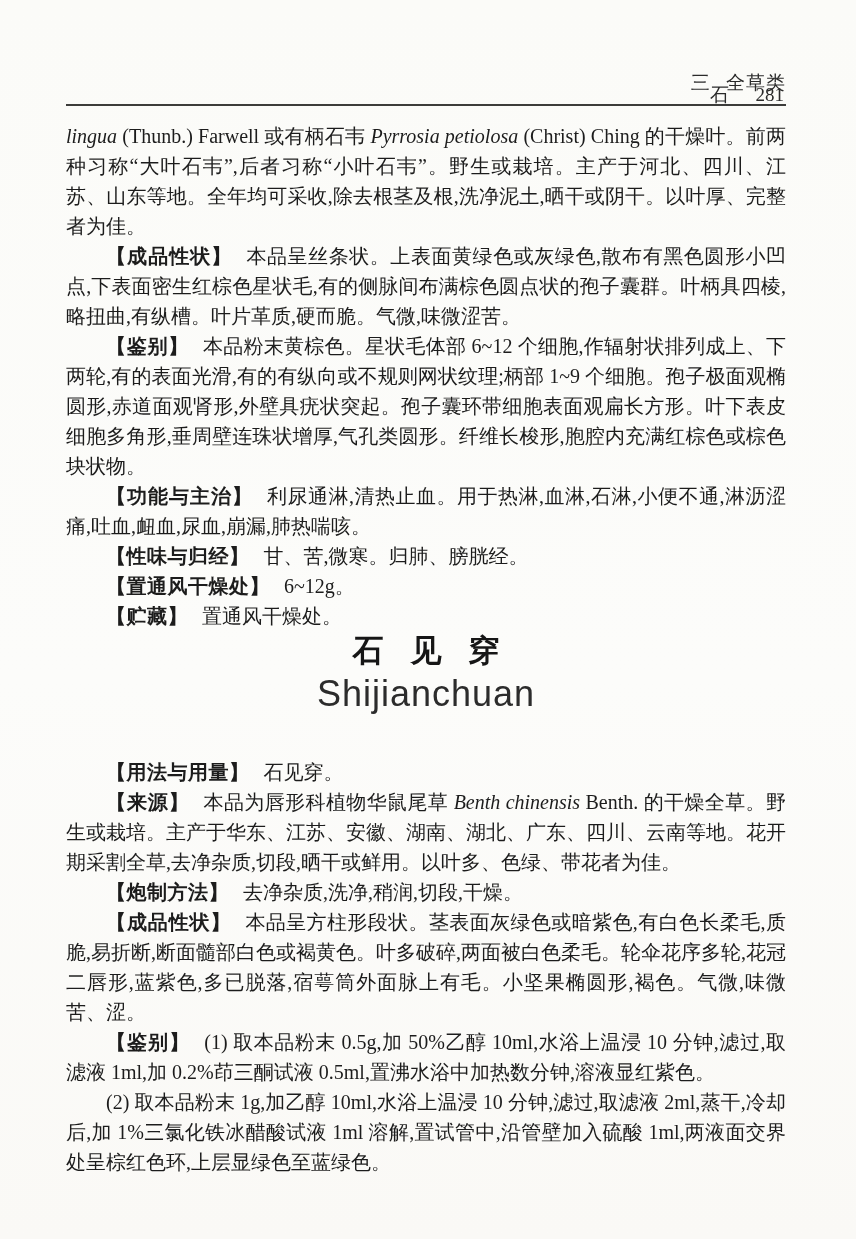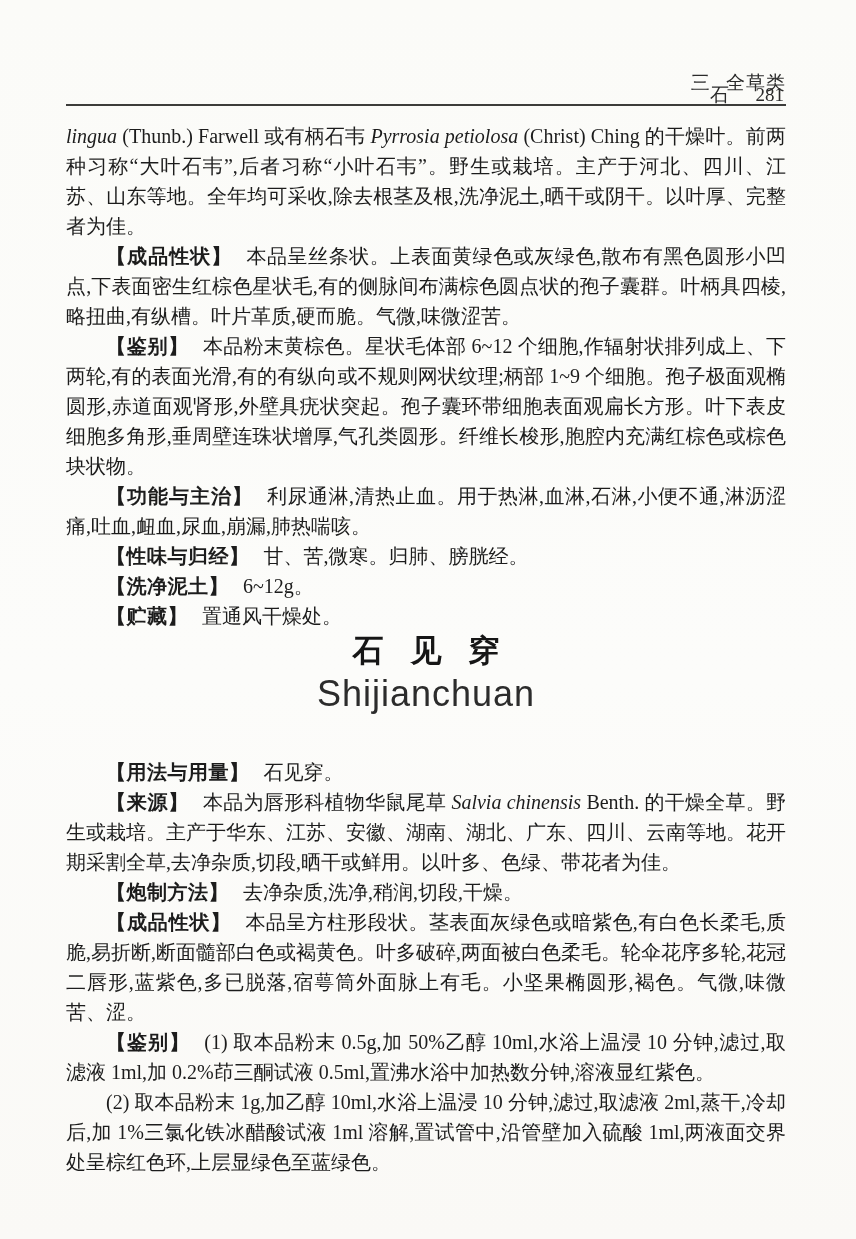--- a/index.html
+++ b/index.html
@@ -111,41 +111,41 @@
 
     <p class="par ind">
       <b class="lab">【功能与主治】</b><span><span>利尿通淋,清热止血。用于热淋,血淋,石淋,小便不通,淋沥涩痛,吐血,衄血,尿血,崩漏,肺热喘咳。</span></span>
     </p>
 
     <p class="par ind">
       <b class="lab">【性味与归经】</b><span><span>甘、苦,微寒。归肺、膀胱经。</span></span>
     </p>
 
     <p class="par ind">
-      <b class="lab">【洗净泥土】</b><span><span>6~12g。</span></span>
+      <b class="lab">【置通风干燥处】</b><span><span>6~12g。</span></span>
     </p>
 
     <p class="par ind">
       <b class="lab">【贮藏】</b><span><span>置通风干燥处。</span></span>
     </p>
   </div>
 
   <div class="title-block">
     <h1 class="title-cn">石见穿</h1>
     <div class="title-pinyin">Shijianchuan</div>
   </div>
 
   <div class="section2">
 
     <p class="par ind">
       <b class="lab">【用法与用量】</b><span><span>石见穿。</span></span>
     </p>
 
     <p class="par ind">
-      <b class="lab">【来源】</b><span><span>本品为唇形科植物华鼠尾草 </span><span class="latin-italic">Salvia chinensis</span><span> Benth. 的干燥全草。野生或栽培。主产于华东、江苏、安徽、湖南、湖北、广东、四川、云南等地。花开期采割全草,去净杂质,切段,晒干或鲜用。以叶多、色绿、带花者为佳。</span></span>
+      <b class="lab">【来源】</b><span><span>本品为唇形科植物华鼠尾草 </span><span class="latin-italic">Benth chinensis</span><span> Benth. 的干燥全草。野生或栽培。主产于华东、江苏、安徽、湖南、湖北、广东、四川、云南等地。花开期采割全草,去净杂质,切段,晒干或鲜用。以叶多、色绿、带花者为佳。</span></span>
     </p>
 
     <p class="par ind">
       <b class="lab">【炮制方法】</b><span><span>去净杂质,洗净,稍润,切段,干燥。</span></span>
     </p>
 
     <p class="par ind">
       <b class="lab">【成品性状】</b><span><span>本品呈方柱形段状。茎表面灰绿色或暗紫色,有白色长柔毛,质脆,易折断,断面髓部白色或褐黄色。叶多破碎,两面被白色柔毛。轮伞花序多轮,花冠二唇形,蓝紫色,多已脱落,宿萼筒外面脉上有毛。小坚果椭圆形,褐色。气微,味微苦、涩。</span></span>
     </p>
 

